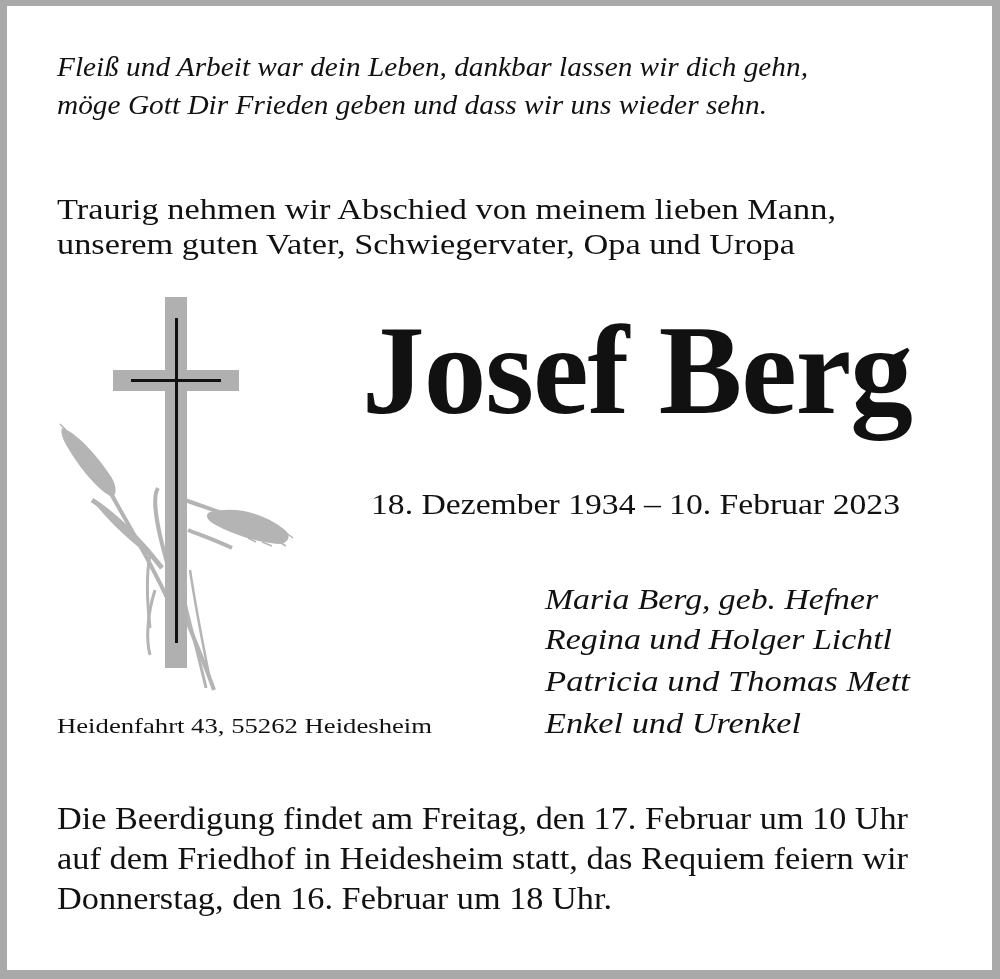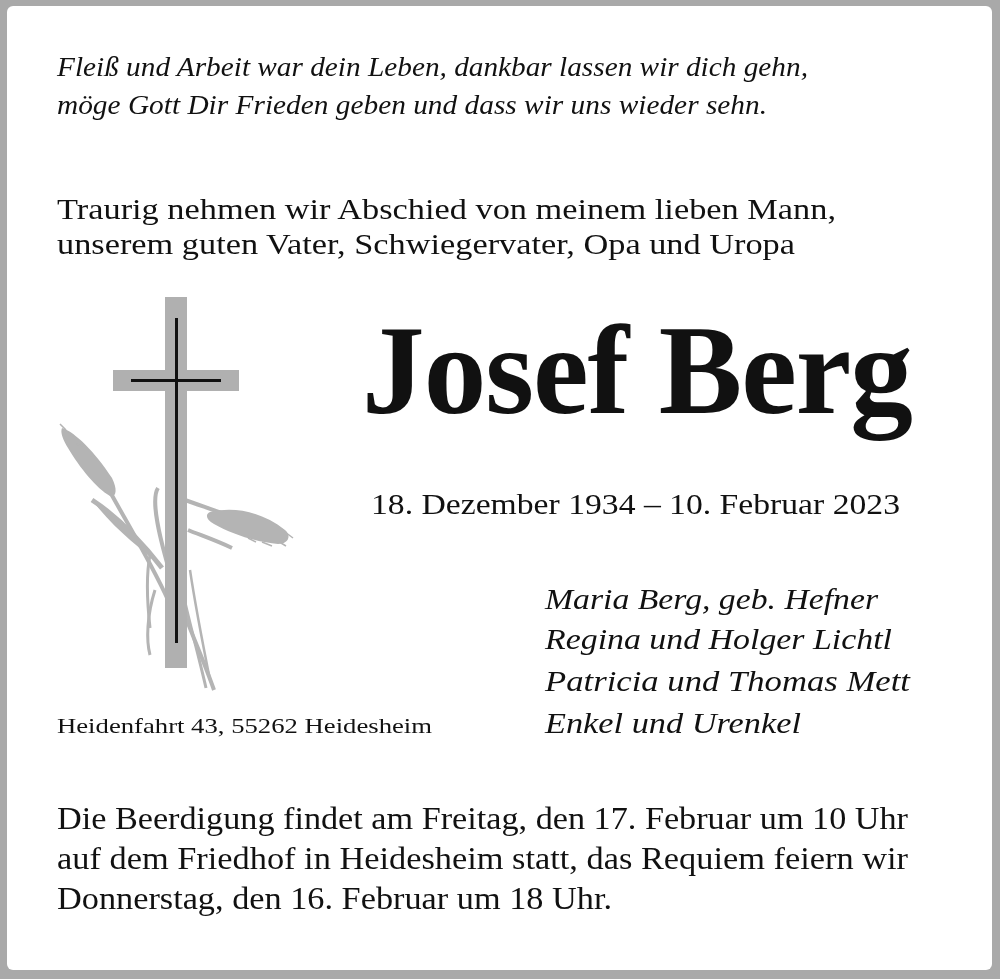--- a/index.html
+++ b/index.html
@@ -9,21 +9,20 @@
     position: relative;
     overflow: hidden;
     font-family: "Liberation Serif", "DejaVu Serif", serif;
     color: #111;
   }
   .card {
     position: absolute;
     left: 7px; top: 6px;
     width: 985px; height: 964px;
     background: #ffffff;
-    border-radius: 6px;
   }
   .line {
     position: absolute;
     white-space: nowrap;
     transform-origin: 0 0;
     line-height: 1;
   }
   .quote { font-style: italic; font-size: 27px; }
   .intro { font-size: 30px; }
   .name  { font-weight: bold; font-size: 128px; letter-spacing: -1px; }

